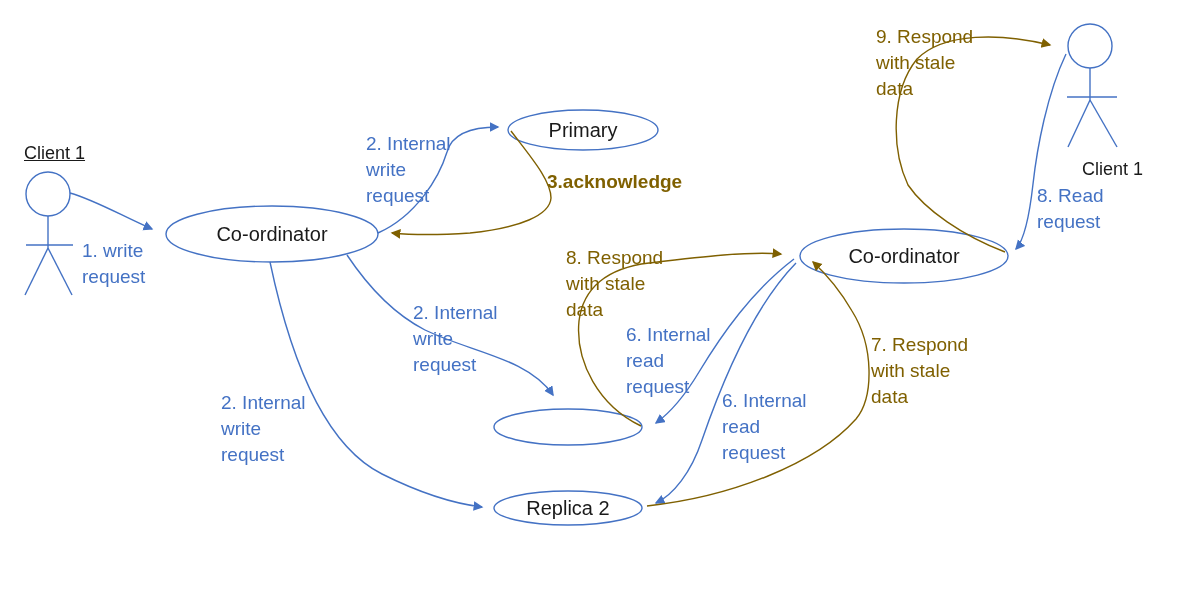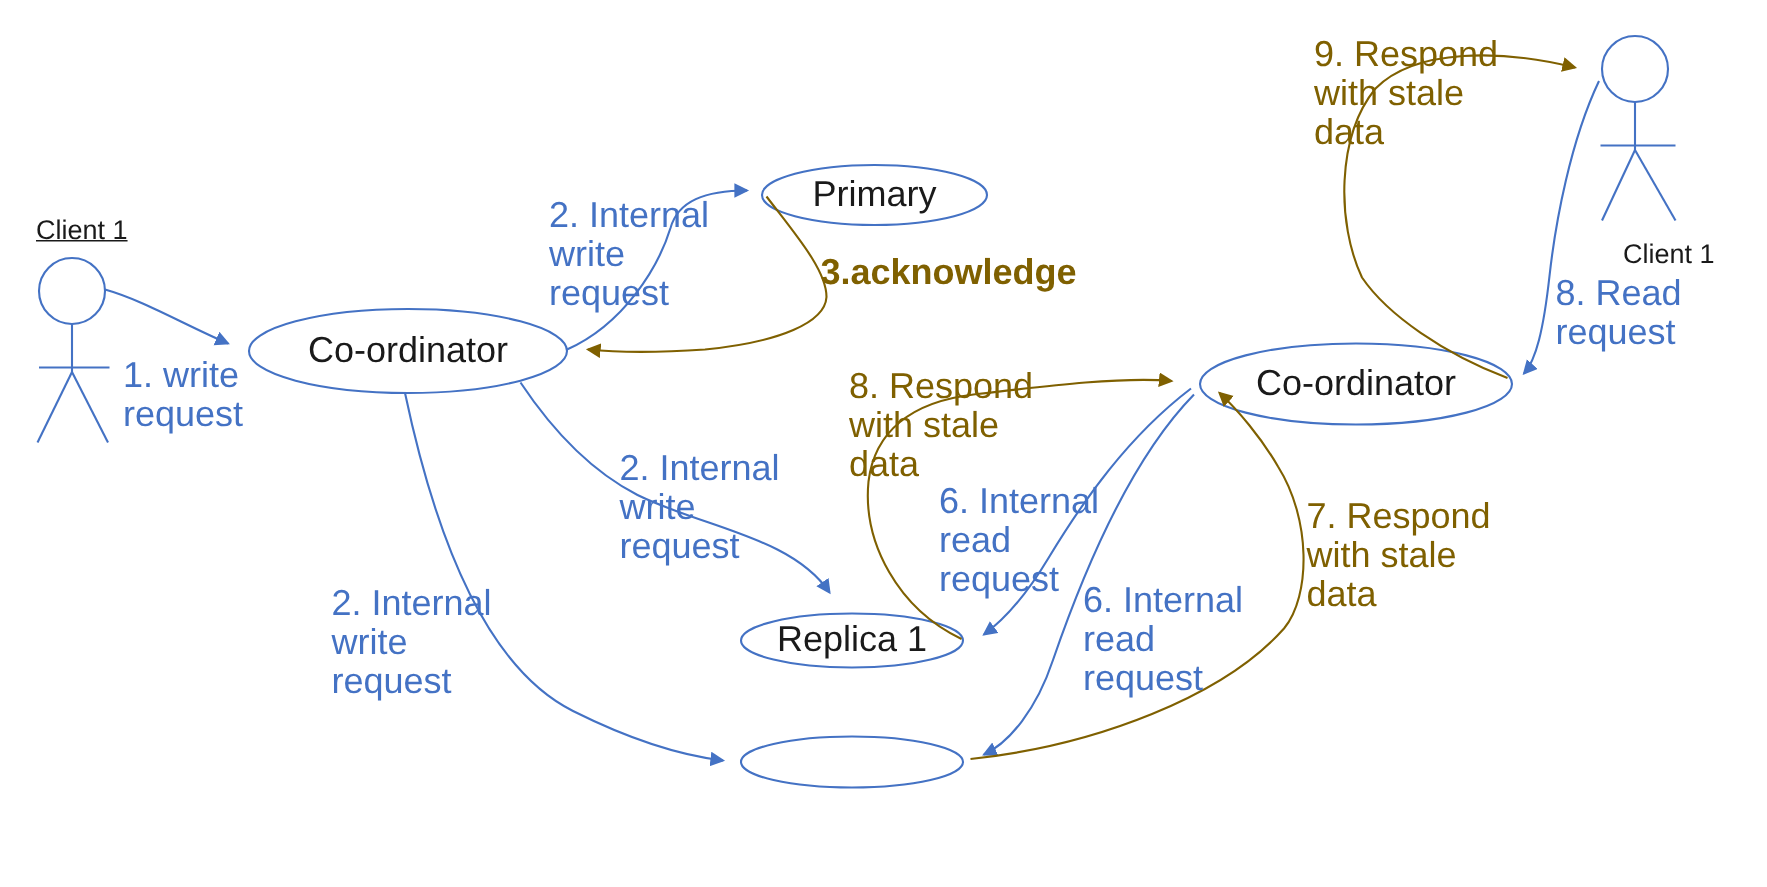--- a/index.html
+++ b/index.html
@@ -2,27 +2,27 @@
 <html><head>
 <meta charset="utf-8">
 <style>
   html,body{margin:0;padding:0;background:#ffffff;}
   .canvas{
     position:relative;width:1178px;height:591px;background:#ffffff;
     font-family:"Liberation Sans",sans-serif;overflow:hidden;
   }
   .canvas svg{position:absolute;left:0;top:0;}
   .lbl{
-    position:absolute;font-size:24px;line-height:26px;color:#4472C4;
+    position:absolute;font-size:19px;line-height:26px;color:#4472C4;
     white-space:nowrap;
   }
   .lbl.olive{color:#7F6000;}
   .node-lbl{
     position:absolute;display:flex;align-items:center;justify-content:center;
-    font-size:24px;color:#1a1a1a;white-space:nowrap;
+    font-size:20px;color:#1a1a1a;white-space:nowrap;
   }
   .client-lbl{
     position:absolute;font-size:18px;line-height:24px;color:#1a1a1a;white-space:nowrap;
   }
 </style>
 </head>
 <body>
 
 <div class="canvas">
 
@@ -73,21 +73,21 @@
     <g stroke="#7F6000" stroke-width="1.4" fill="none">
       <path d="M 511,131 C 530,156 551,180 551,198 C 550,215 520,228 470,233 C 440,235 412,235 392,233" marker-end="url(#arrO)"></path>
       <path d="M 641,426 C 599,406 575,362 579,321 C 583,288 607,268 649,263 C 700,257 750,251 781,254" marker-end="url(#arrO)"></path>
       <path d="M 647,506 C 731,497 816,464 856,419 C 874,397 874,346 852,311 C 841,292 825,273 813,262" marker-end="url(#arrO)"></path>
       <path d="M 1005,252 C 963,236 925,210 908,185 C 891,149 891,91 917,59 C 944,32 1001,33 1050,45" marker-end="url(#arrO)"></path>
     </g>
   </svg>
 
   <div class="node-lbl" style="left:166px;top:206px;width:212px;height:56px;">Co-ordinator</div>
   <div class="node-lbl" style="left:508px;top:110px;width:150px;height:40px;">Primary</div>
-  <div class="node-lbl" style="left:494px;top:409px;width:148px;height:36px;">Replica 1</div>
+  <div class="node-lbl" style="left:494px;top:491px;width:148px;height:34px;">Replica 2</div>
   <div class="node-lbl" style="left:800px;top:229px;width:208px;height:54px;">Co-ordinator</div>
 
   <div class="client-lbl" style="left:24px;top:141px;text-decoration:underline;">Client 1</div>
   <div class="client-lbl" style="left:1082px;top:157px;">Client 1</div>
 
   <div class="lbl" style="left:82px;top:202px;margin-top:36px;">
     <div>1. write</div>
     <div>request</div>
   </div>
 

